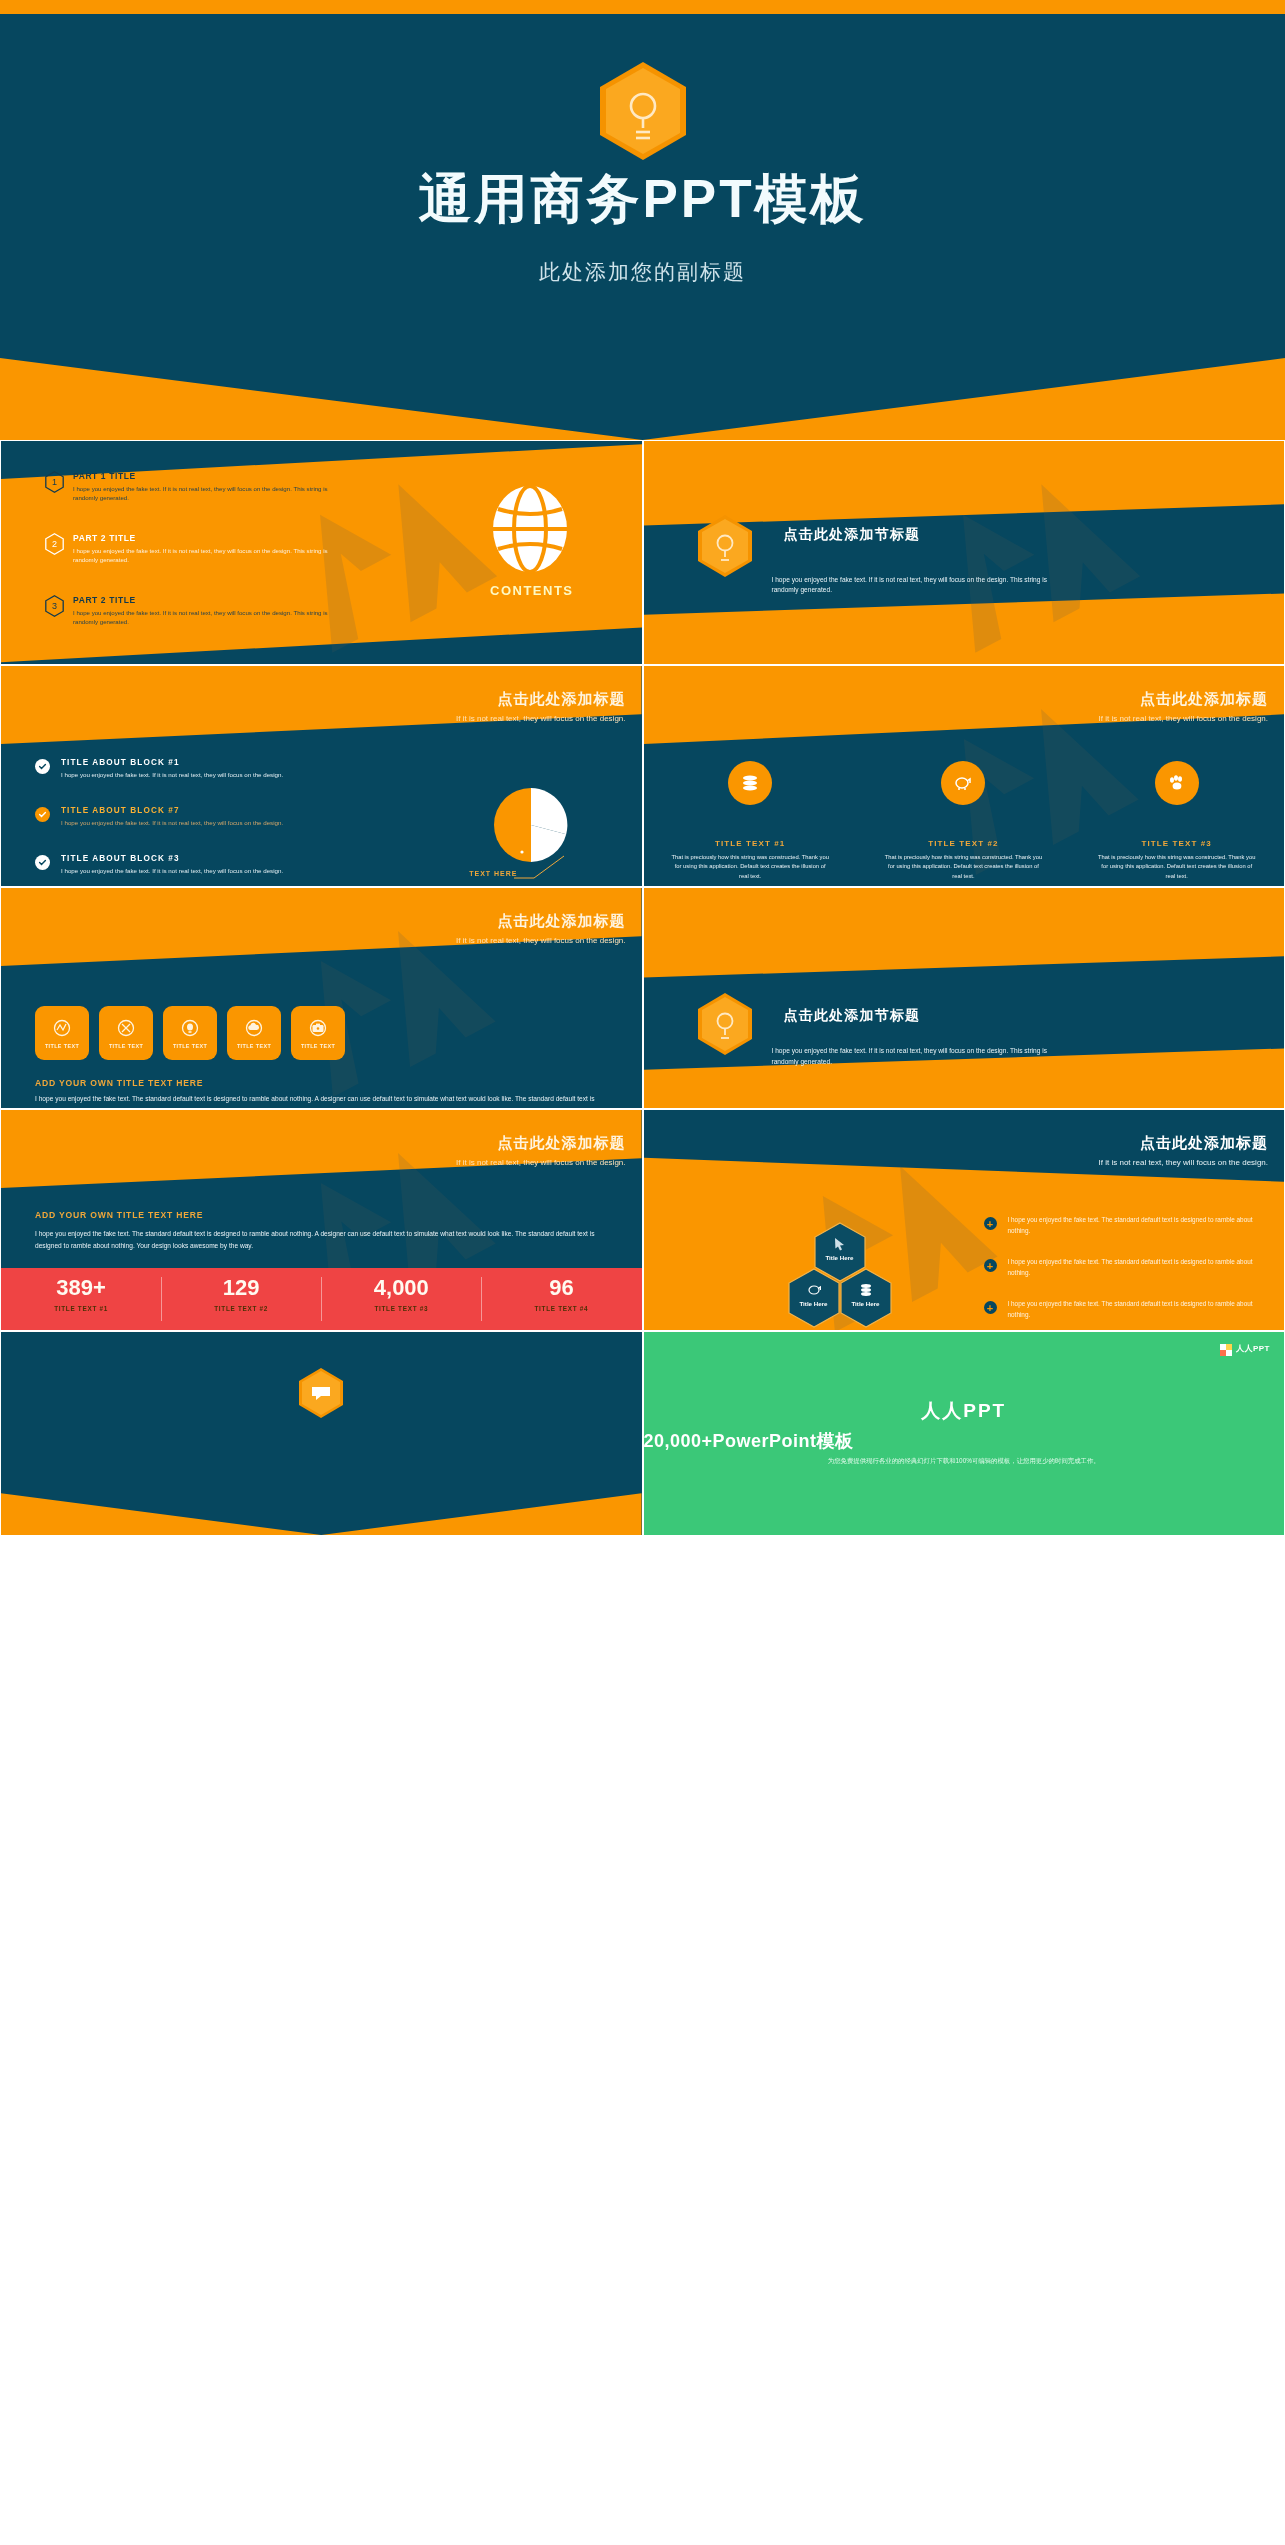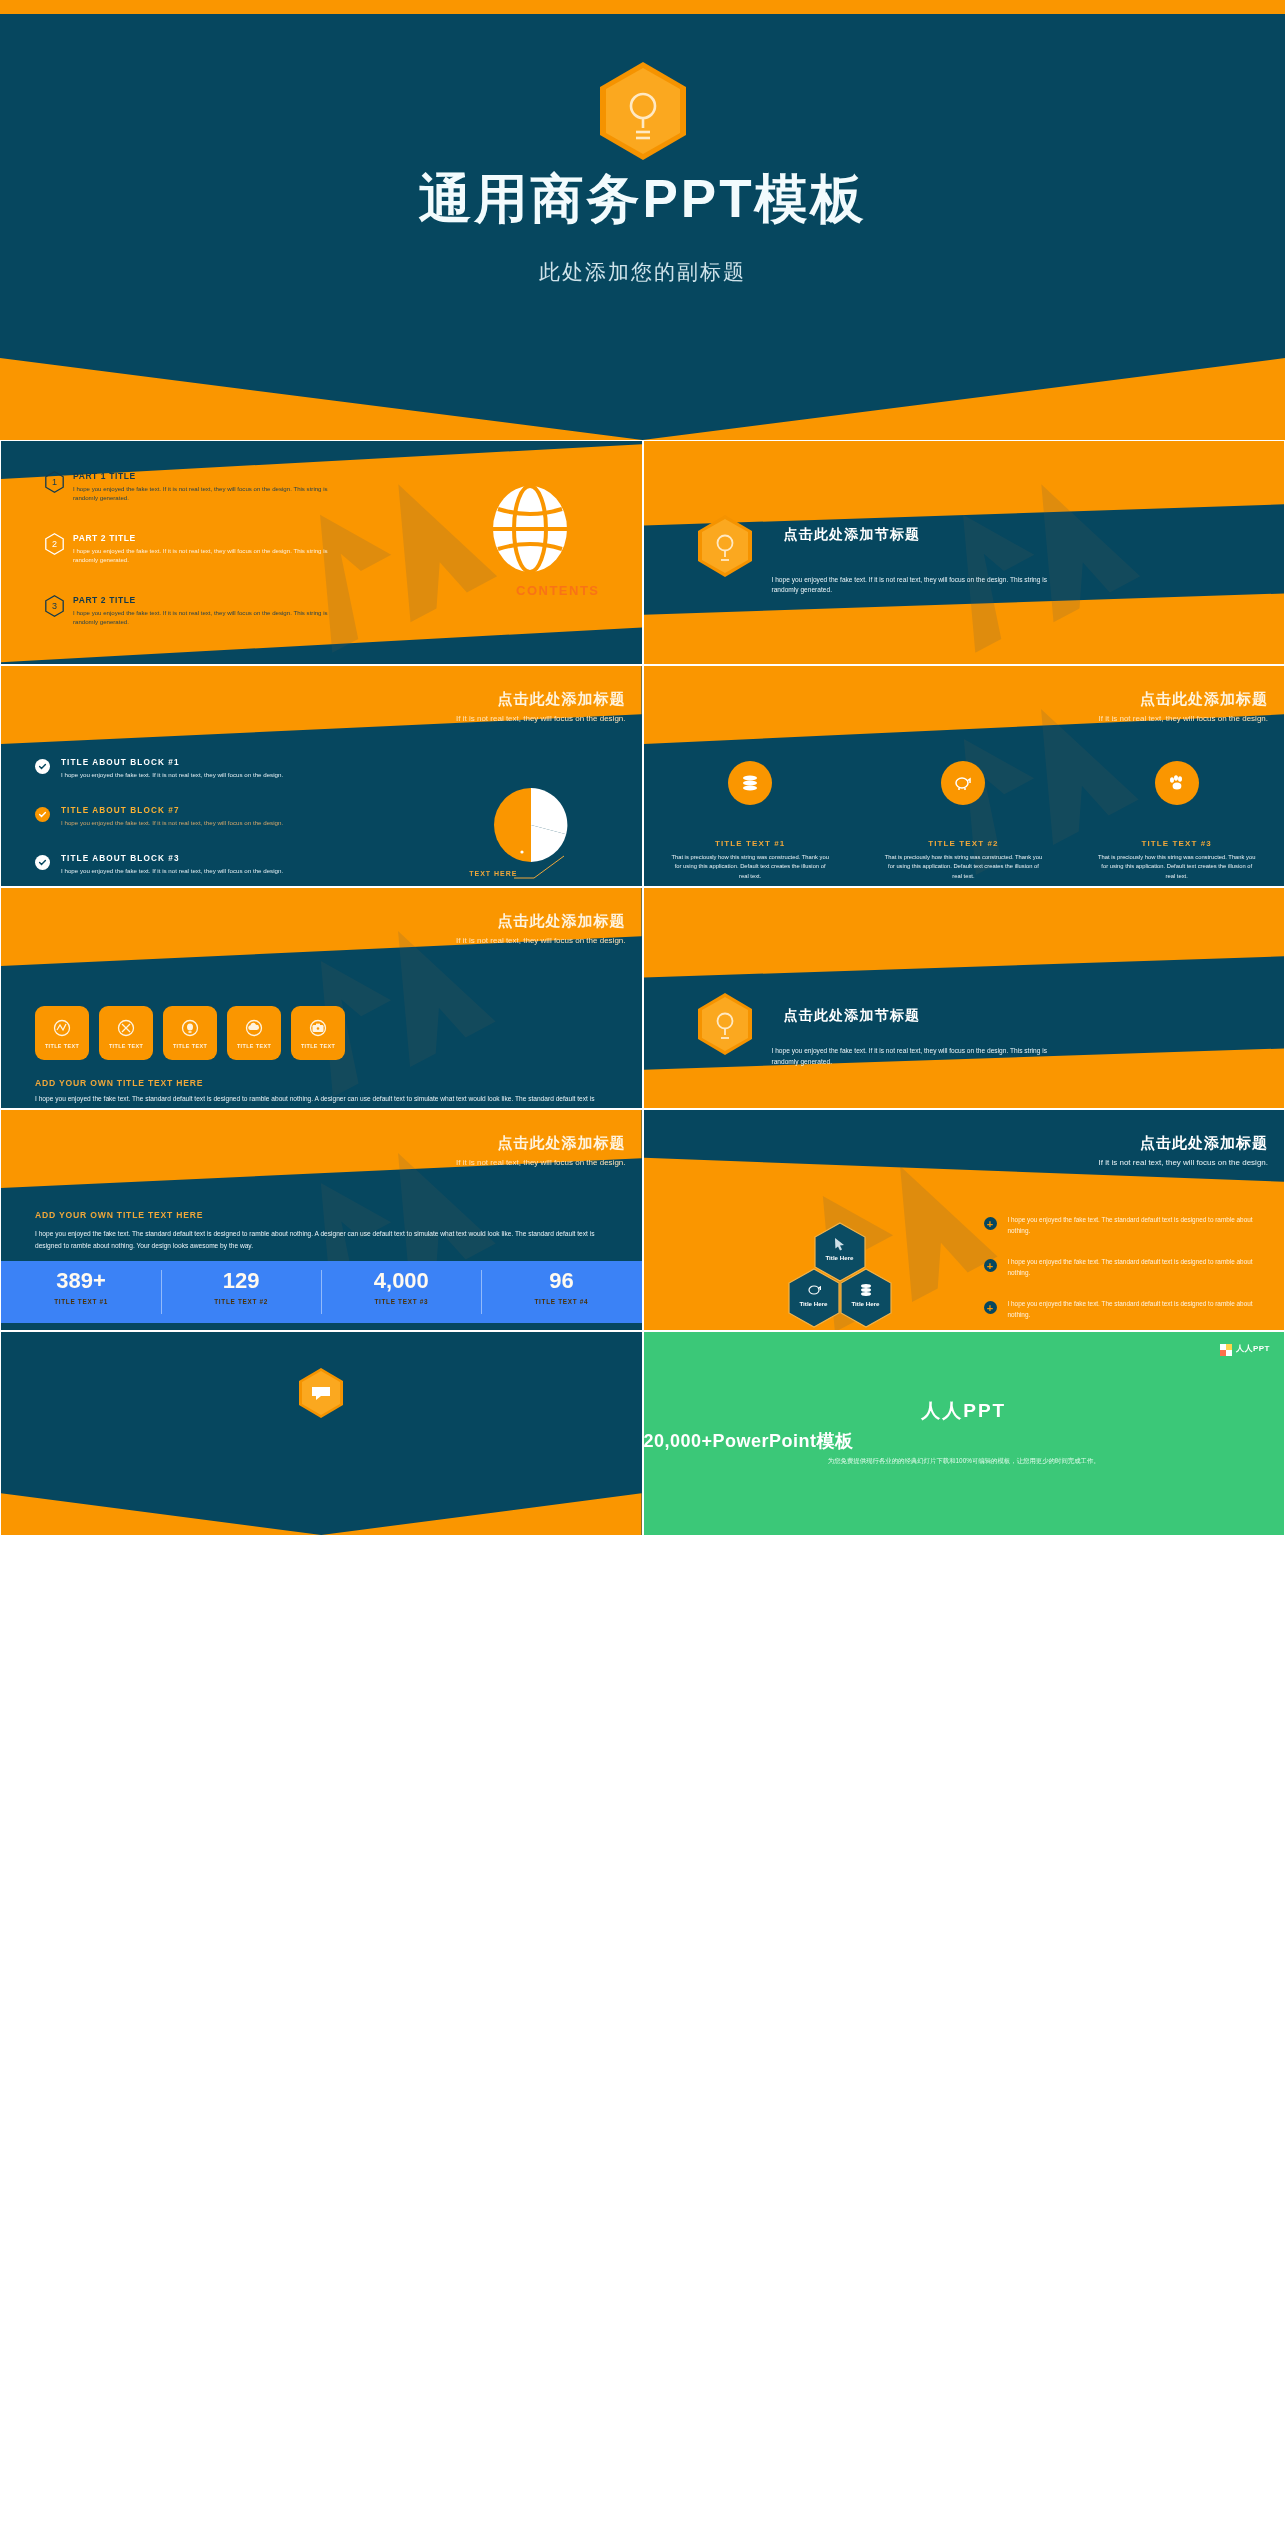--- a/index.html
+++ b/index.html
@@ -43,22 +43,22 @@
   
   .c-orange{position:absolute;left:-4%;top:9%;width:112%;height:82%;background:#fa9600;
     transform:rotate(-3.1deg)}
   .c-item{position:absolute;left:44px;width:300px}
   .c-hex{position:absolute;left:0;top:0;width:19px;height:22px}
   .c-h{font-size:8.5px;font-weight:bold;letter-spacing:.6px;color:#123a4d;margin-left:28px}
   .c-h.w{color:#ffffff}
   .c-p{font-size:6.1px;line-height:1.55;color:#1d3f50;margin-left:28px;margin-top:3px}
   .c-p.w{color:#fdf1df}
   .globe{position:absolute;right:66px;top:42px;width:92px;height:92px}
-  .c-contents{position:absolute;right:42px;top:142px;font-size:13px;font-weight:bold;
-    letter-spacing:1.5px;color:#f97316}
+  .c-contents{position:absolute;right:68px;top:142px;font-size:13px;font-weight:bold;
+    letter-spacing:1.5px;color:#fef9c3}
 
   
   .sd-band{position:absolute;left:-2%;top:33%;width:104%;height:40%;background:#06475f;
     transform:rotate(-1.9deg)}
   .sd-bg{position:absolute;inset:0;background:#fa9600}
   .sd-hex{position:absolute;left:54px;top:47%;transform:translateY(-50%);width:54px;height:62px}
   .sd-ttl{position:absolute;left:140px;top:42%;transform:translateY(-50%);color:#ffffff;
     font-size:14px;font-weight:bold;letter-spacing:1.2px}
   .sd-p{position:absolute;left:128px;top:60%;color:#eaf4f8;font-size:6.6px;line-height:1.6;width:300px}
 
@@ -86,21 +86,21 @@
 
   
   .t5{position:absolute;top:118px;width:54px;height:54px;border-radius:9px;background:#fa9600;
     display:flex;flex-direction:column;align-items:center;justify-content:center;gap:4px}
   .t5 svg{width:22px;height:22px}
   .t5-l{font-size:5.4px;font-weight:bold;letter-spacing:.4px;color:#fff3de}
   .blk-h{position:absolute;left:34px;font-size:8.6px;font-weight:bold;letter-spacing:.8px;color:#f0a73a}
   .blk-p{position:absolute;left:34px;width:560px;font-size:6.6px;line-height:1.75;color:#eaf3f7}
 
   
-  .st-bar{position:absolute;left:0;bottom:7px;width:100%;height:62px;background:#3b82f6;display:flex}
+  .st-bar{position:absolute;left:0;bottom:0;width:100%;height:62px;background:#ef4444;display:flex}
   .st{flex:1;text-align:center;padding-top:9px;position:relative}
   .st+.st::before{content:"";position:absolute;left:0;top:9px;bottom:9px;width:1px;background:rgba(255,255,255,.45)}
   .st-n{font-size:22px;font-weight:bold;color:#fffaf0;line-height:1}
   .st-l{font-size:6.4px;font-weight:bold;letter-spacing:.7px;color:#4a3005;margin-top:6px}
 
   
   .hc{position:absolute;width:52px;height:60px;display:flex;align-items:center;justify-content:center;
     flex-direction:column;gap:2px}
   .hc-l{font-size:6.2px;color:#ffffff;font-weight:bold}
   .hc svg.gl{width:16px;height:16px}

